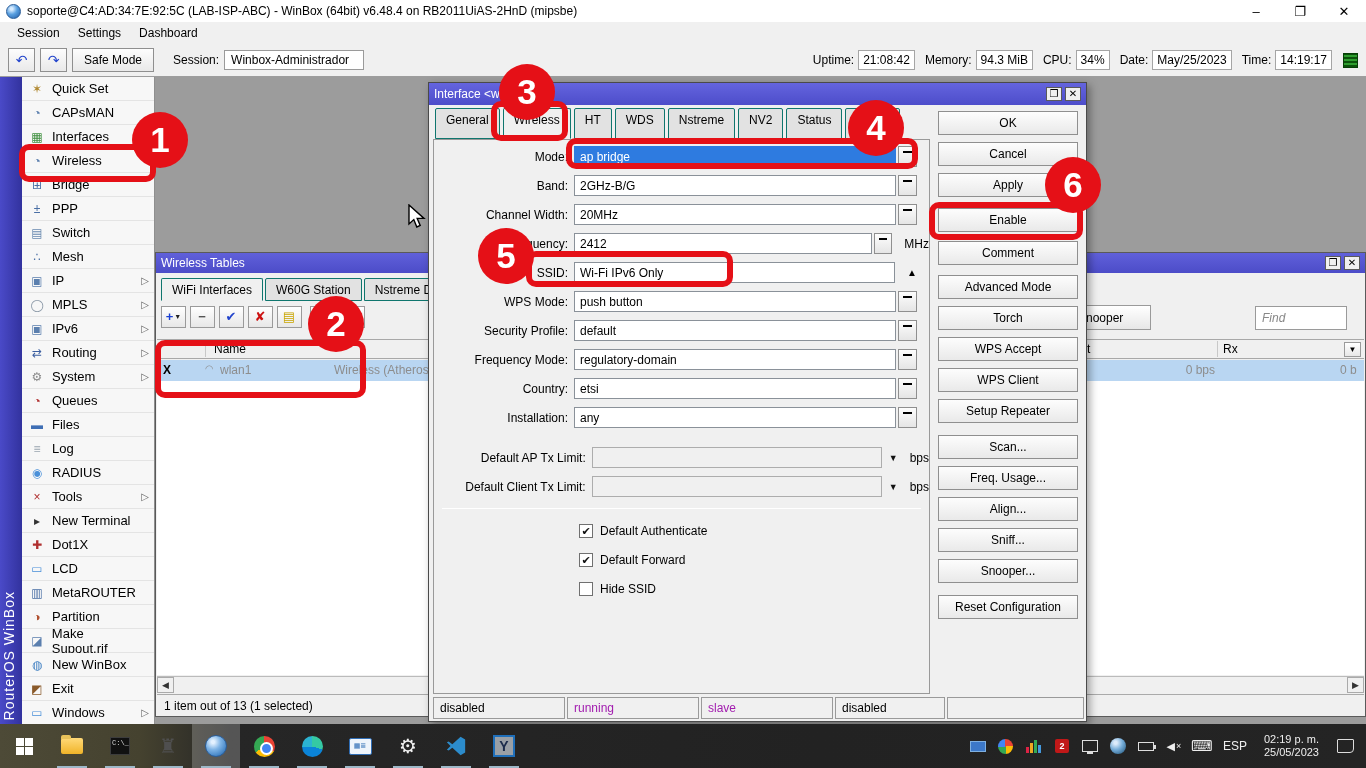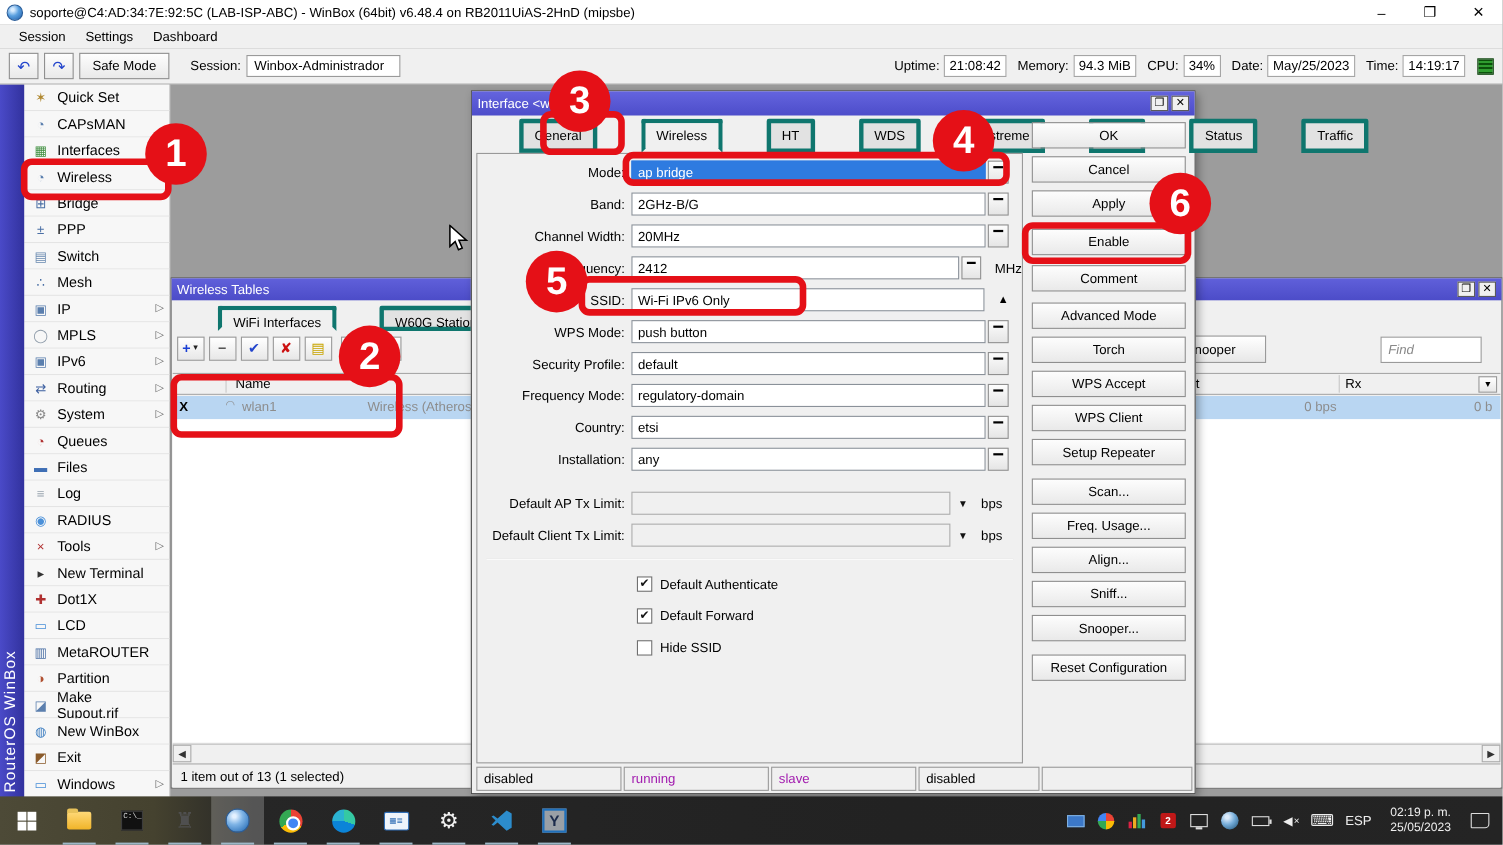--- a/index.html
+++ b/index.html
@@ -34,21 +34,21 @@
   .side-item { height:24px; display:flex; align-items:center; gap:7px; padding-left:7px; font-size:13px; border-bottom:1px solid #e4e4e4; background:#f7f7f7; }
   .side-icon { width:16px; text-align:center; font-size:12px; }
   .side-arrow { margin-left:auto; margin-right:5px; color:#666; font-size:10px; }
 
   
   .wtables { position:absolute; left:155px; top:252px; right:0; bottom:51px; background:#f0f0f0; border:1px solid #5a5a5a; z-index:5; }
   .wt-title { height:20px; background:linear-gradient(#6060da,#4c4cc8); color:#fff; display:flex; align-items:center; padding:0 5px; }
   .wt-ctrl { margin-left:auto; display:flex; gap:3px; }
   .mini-btn { width:16px; height:14px; background:#f0f0f0; border:1px solid #5a5a5a; color:#000; font-size:10px; display:flex; align-items:center; justify-content:center; line-height:1; }
   .wt-tabs { display:flex; gap:2px; padding:5px 5px 0; height:28px; }
-  .tab { border:4px solid #0f766e; background:#e2e2e2; padding:4px 10px 3px; border-radius:2px 2px 0 0; white-space:nowrap;margin-left:37px; }
+  .tab { border:1px solid #0f766e; background:#e2e2e2; padding:4px 10px 3px; border-radius:2px 2px 0 0; white-space:nowrap; }
   .tab.active { background:#f0f0f0; border-bottom-color:#f0f0f0; font-weight:normal; }
   .wt-toolbar { display:flex; align-items:center; gap:4px; padding:4px 5px; height:31px; position:relative; }
   .wt-icbtn { min-width:25px; height:22px; border:1px solid #9a9a9a; background:linear-gradient(#fff,#e7e7e7); display:flex; align-items:center; justify-content:center; font-weight:bold; font-size:13px; padding:0 3px; }
   .wt-icbtn .sub { font-size:7px; color:#222; margin-left:1px; }
   .cap-btn { height:22px; border:1px solid #9a9a9a; background:linear-gradient(#fff,#e7e7e7); padding:0 14px; display:flex; align-items:center; margin-left:4px; }
   .snooper-btn { position:absolute; left:845px; top:4px; height:25px; width:150px; border:1px solid #9a9a9a; background:linear-gradient(#fff,#e7e7e7); display:flex; align-items:center; justify-content:center; }
   .find-box { position:absolute; right:18px; top:5px; width:92px; height:24px; border:1px solid #9a9a9a; background:#fff; font-style:italic; color:#888; display:flex; align-items:center; padding:0 6px; }
   .wt-header { position:absolute; left:1px; right:1px; top:86px; height:20px; background:#f0f0f0; border-top:1px solid #a8a8a8; border-bottom:1px solid #a8a8a8; }
   .wt-header .h { position:absolute; top:2px; }
   .vline { position:absolute; top:1px; bottom:1px; width:1px; background:#c8c8c8; }
@@ -71,21 +71,21 @@
   .flabel { width:134px; text-align:right; margin-right:6px; flex:0 0 134px; }
   .fval { width:322px; height:21px; background:#fff; border:1px solid #8a9199; display:flex; align-items:center; padding:0 5px; overflow:hidden; white-space:nowrap; }
   .ddbtn { width:19px; height:21px; margin-left:2px; border:1px solid #8f8f8f; background:linear-gradient(#fdfdfd,#e5e5e5); position:relative; display:flex; align-items:flex-end; justify-content:center; font-size:8px; padding-bottom:3px; }
   .ddbtn::before { content:""; position:absolute; top:4px; left:4px; right:4px; height:2px; background:#000; }
   .fsuffix { margin-left:12px; }
   .uparrow { display:none; margin-left:12px; font-size:10px; }
   .frow.sel .fval { background:#2e7be0; border-color:#2e7be0; color:#fff; }
   .frow.freq .fval { width:314px; }
   .frow.ssid .uparrow { display:inline; }
   .txgap { height:11px; }
-  .trow { height:29px; display:flex; align-items:center; }
+  .trow { height:29px; display:flex; align-items:center;justify-content:flex-end; }
   .tval { width:290px; height:21px; background:#f0f0f0; border:1px solid #adadad; }
   .plaindd { margin-left:7px; font-size:9px; color:#111; }
   .sep { height:1px; background:#c9c9c9; border-bottom:1px solid #fff; margin:7px 8px 0; }
   .checks { padding-top:7px; }
   .crow { height:29px; display:flex; align-items:center; padding-left:145px; gap:7px; }
   .cbox { width:14px; height:14px; background:#fff; border:1px solid #707070; font-size:11px; line-height:12px; text-align:center; color:#111; }
   .btncol { position:absolute; left:509px; top:28px; width:140px; display:flex; flex-direction:column; }
   .dbtn { height:24px; margin-bottom:7px; border:1px solid #8f8f8f; background:linear-gradient(#fdfdfd,#e9e9e9); display:flex; align-items:center; justify-content:center; white-space:nowrap; }
   .dbtn.g2 { margin-top:2px; } .dbtn.g3 { margin-top:3px; } .dbtn.g4 { margin-top:4px; } .dbtn.g5 { margin-top:5px; }
   .dlg-status { position:absolute; bottom:2px; left:4px; height:22px; display:flex; gap:2px; width:651px; }

